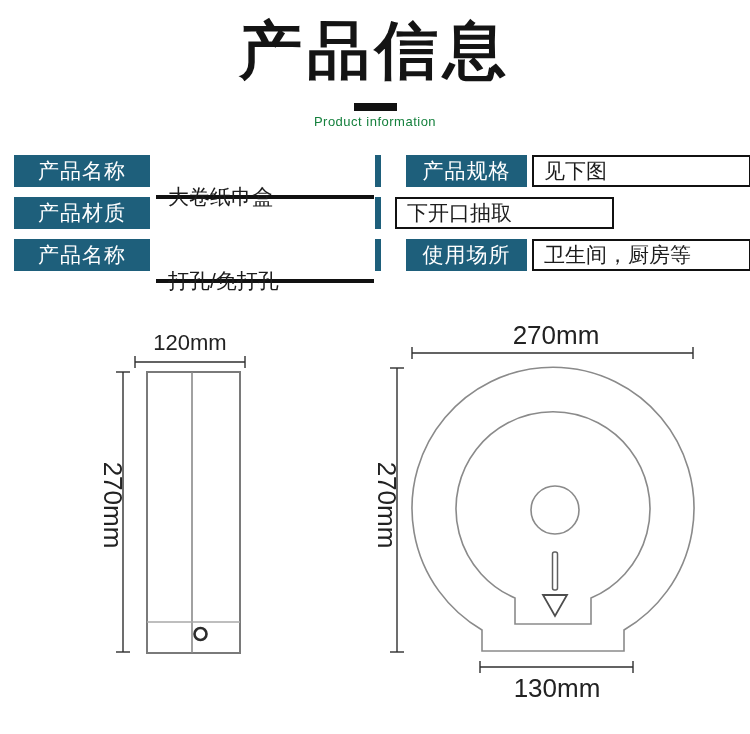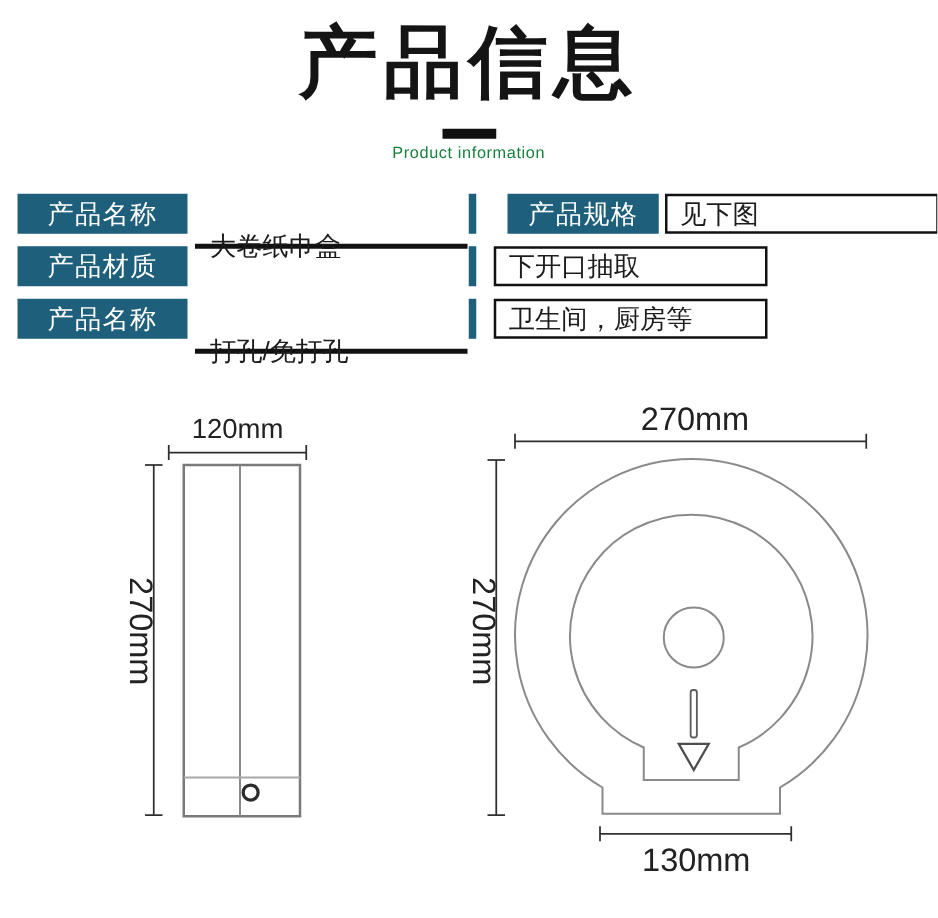--- a/index.html
+++ b/index.html
@@ -68,20 +68,21 @@
       <div class="accent-bar"></div>
       <div class="spec-label">产品规格</div>
       <div class="spec-value">见下图</div>
     </div>
     <div class="spec-row">
       <div class="accent-bar"></div>
       <div class="spec-value">下开口抽取</div>
     </div>
     <div class="spec-row">
       <div class="accent-bar"></div>
+      <div class="spec-label">使用场所</div>
       <div class="spec-value">卫生间，厨房等</div>
     </div>
   </div>
 
   <svg class="diagrams" viewBox="0 0 750 734" xmlns="http://www.w3.org/2000/svg">
 
     <g>
 
       <rect x="147" y="372" width="93" height="281" fill="none" stroke="#7a7a7a" stroke-width="2"></rect>
       <line x1="192" y1="372" x2="192" y2="653" stroke="#8a8a8a" stroke-width="1.6"></line>

